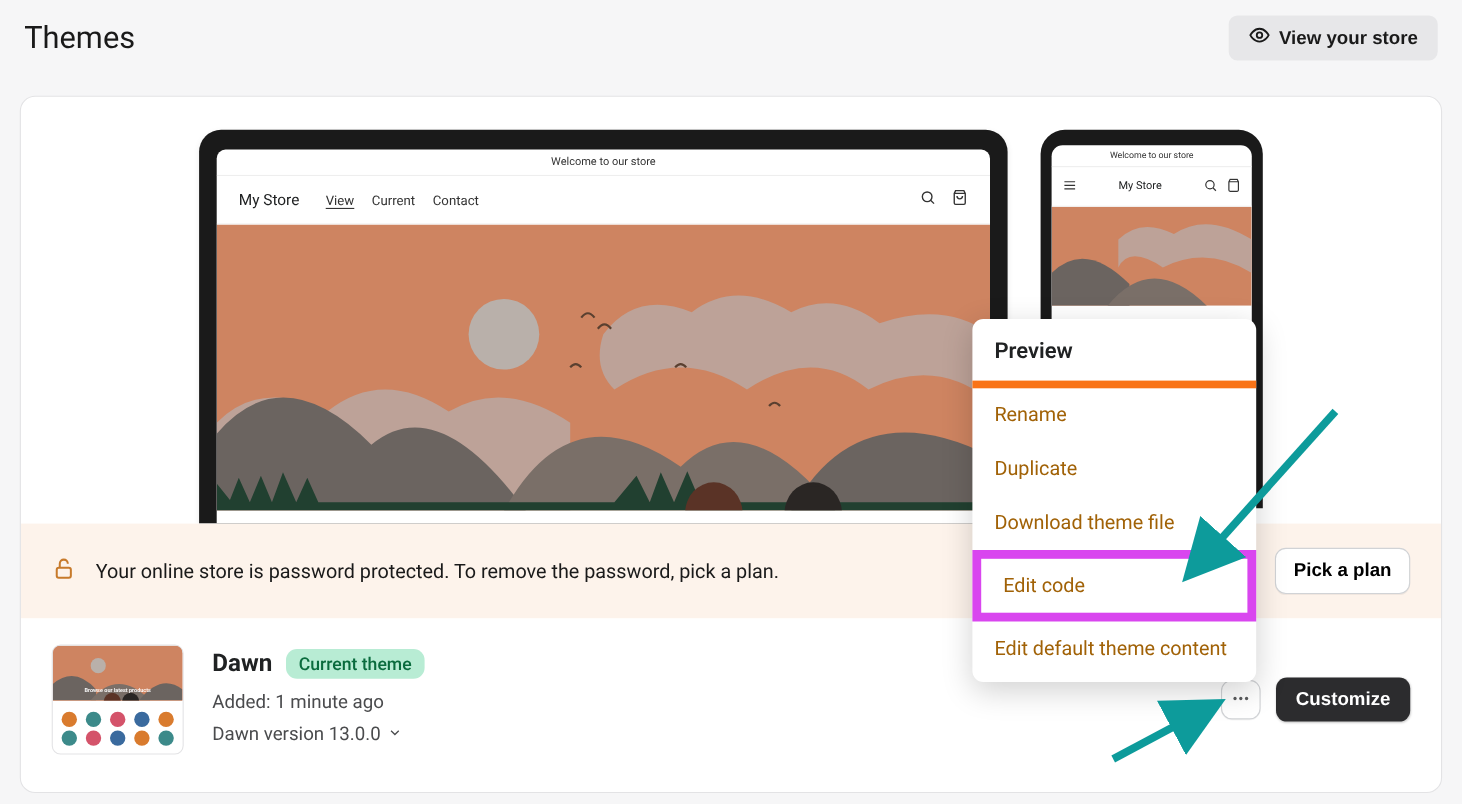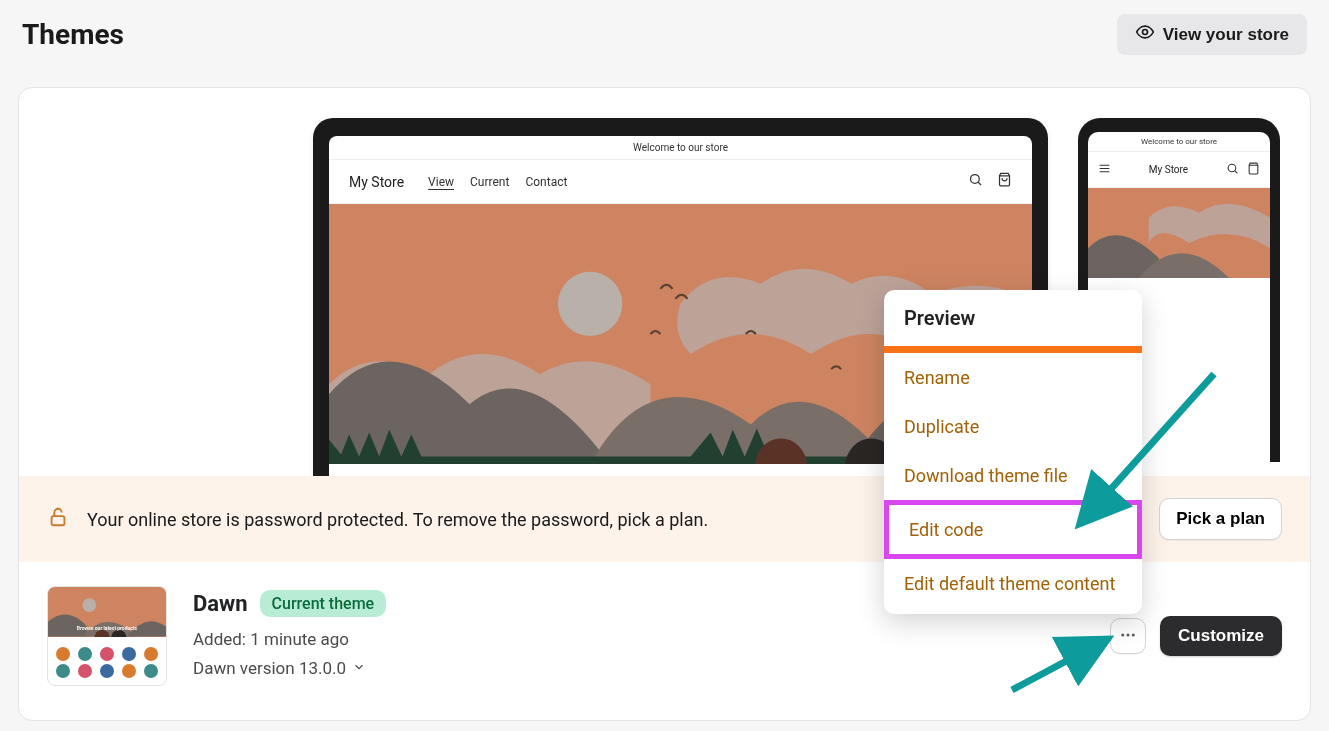--- a/index.html
+++ b/index.html
@@ -15,21 +15,21 @@
 
   
   .header {
     display: flex;
     justify-content: space-between;
     align-items: center;
     padding: 14px 22px 14px 22px;
   }
   .header h1 {
     font-size: 28px;
-    font-weight: 700;
+    font-weight: 400;
     color: #1a1a1a;
   }
   .view-store-btn {
     display: inline-flex;
     align-items: center;
     gap: 8px;
     background: #e7e7e9;
     border: none;
     border-radius: 8px;
     padding: 8px 18px;
@@ -46,21 +46,21 @@
     background: #fff;
     border-radius: 14px;
     border: 1px solid #e3e3e5;
     overflow: hidden;
     position: relative;
   }
 
   
   .preview-area {
     display: flex;
-    justify-content: flex-end;
+    justify-content: center;
     align-items: flex-start;
     gap: 30px;
     padding: 30px 30px 0 30px;
     height: 388px;
     position: relative;
     overflow: hidden;
   }
 
   
   .device-desktop {
@@ -236,21 +236,21 @@
   }
   .dropdown .dd-item {
     padding: 14px 20px;
     font-size: 18px;
     color: #a16207;
     cursor: pointer;
     white-space: nowrap;
     overflow: hidden;
   }
   .dd-highlight {
-    border: 5px solid #d946ef;
+    border: 8px solid #d946ef;
   }
 
   
   .arrow1 {
     position:absolute;
     top: 364px;
     left: 1064px;
     z-index:60;
     pointer-events:none;
   }

